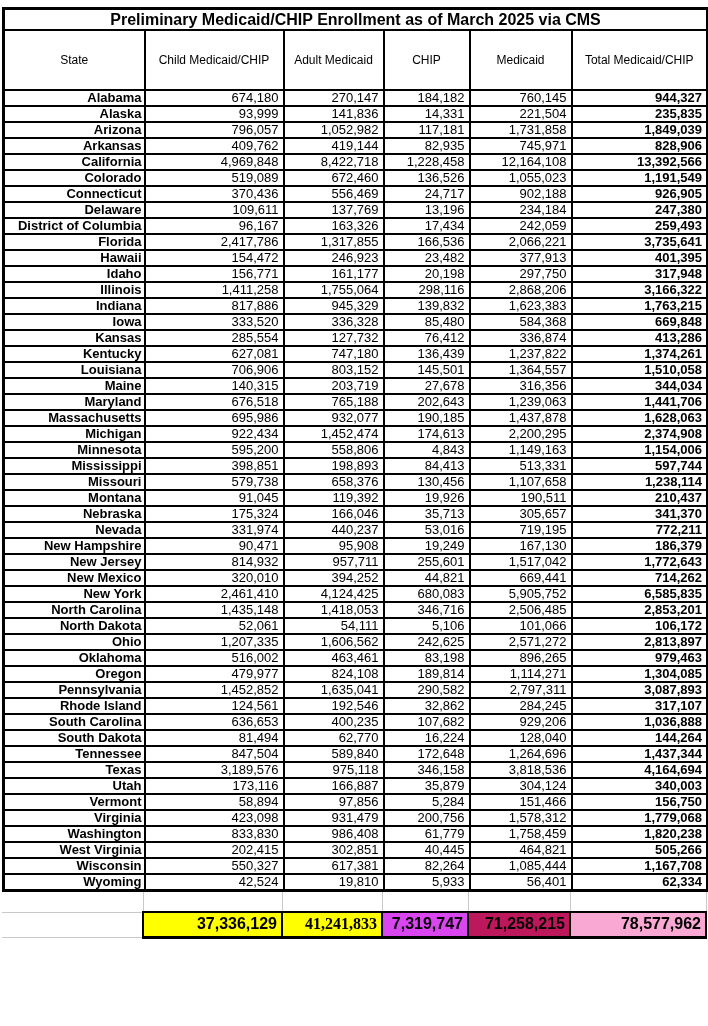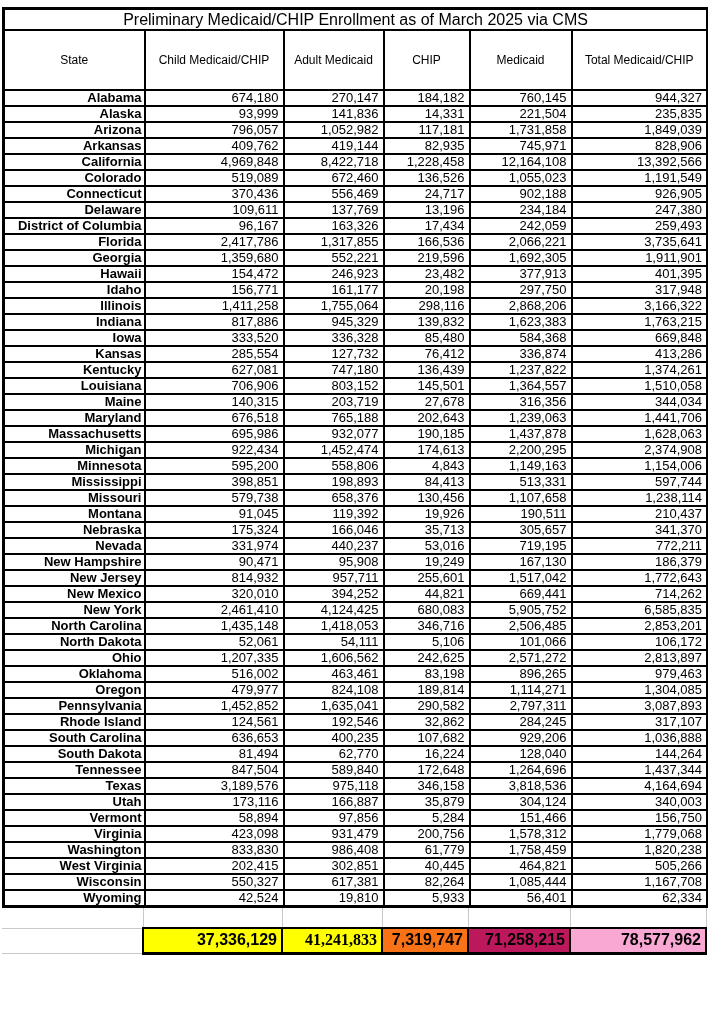--- a/index.html
+++ b/index.html
@@ -14,31 +14,31 @@
   col.c-child{width:139px;}
   col.c-adult{width:100px;}
   col.c-chip{width:86px;}
   col.c-medicaid{width:102px;}
   col.c-total{width:136px;}
 
   table.main{border:3px solid #000;}
   table.main th, table.main td{border:2px solid #000;overflow:hidden;white-space:nowrap;}
 
   .title-row th{
-    height:19px;font-size:16px;font-weight:normal;text-align:center;
+    height:19px;font-size:16px;font-weight:bold;text-align:center;
     border-bottom:3px solid #000;padding:0 2px;
   }
   .header-row th{
     height:34px;font-size:12px;font-weight:normal;text-align:center;vertical-align:middle;
     white-space:pre-line;line-height:15px;border-bottom:3px solid #000;padding:12px 2px;
   }
   table.main tbody td{height:14px;font-size:13px;line-height:14px;vertical-align:middle;}
   td.state{font-weight:bold;text-align:right;padding:0 2px 0 2px;}
   td.num{text-align:right;padding:0 4px 0 2px;font-weight:normal;}
-  td.num.total{font-weight:normal;}
+  td.num.total{font-weight:bold;}
 
   table.totals-block{border:none;}
   tr.gap-row td{
     height:17px;border-left:1px solid #c9c9c9;border-right:1px solid #c9c9c9;
     border-bottom:1px solid #c9c9c9;background:#fff;
   }
   tr.gap-row td:first-child{border-left:none;}
   tr.totals-row td{height:22px;vertical-align:middle;margin-left:16px;}
   tr.totals-row td.spacer{
     background:#fff;border-left:none;border-right:1px solid #c9c9c9;
@@ -155,28 +155,20 @@
         </tr>
         <tr>
           <td class="state">Florida</td>
           <td class="num">2,417,786</td>
           <td class="num">1,317,855</td>
           <td class="num">166,536</td>
           <td class="num">2,066,221</td>
           <td class="num total">3,735,641</td>
         </tr>
         <tr>
-          <td class="state">Georgia</td>
-          <td class="num">1,359,680</td>
-          <td class="num">552,221</td>
-          <td class="num">219,596</td>
-          <td class="num">1,692,305</td>
-          <td class="num total">1,911,901</td>
-        </tr>
-        <tr>
           <td class="state">Hawaii</td>
           <td class="num">154,472</td>
           <td class="num">246,923</td>
           <td class="num">23,482</td>
           <td class="num">377,913</td>
           <td class="num total">401,395</td>
         </tr>
         <tr>
           <td class="state">Idaho</td>
           <td class="num">156,771</td>
@@ -507,20 +499,20 @@
         <td></td>
         <td></td>
         <td></td>
         <td></td>
         <td></td>
       </tr>
       <tr class="totals-row">
         <td class="spacer"></td>
         <td class="val" style="background: rgb(255, 255, 0);">37,336,129</td>
         <td class="val" style="background: rgb(255, 255, 0); font-family: Liberation Serif, serif;">41,241,833</td>
-        <td class="val" style="background: #f97316;">7,319,747</td>
+        <td class="val" style="background: #d946ef;">7,319,747</td>
         <td class="val" style="background: #be185d;">71,258,215</td>
         <td class="val" style="background: #f9a8d4;">78,577,962</td>
       </tr>
     </tbody>
   </table>
 
 </div>
 
 </body></html>

